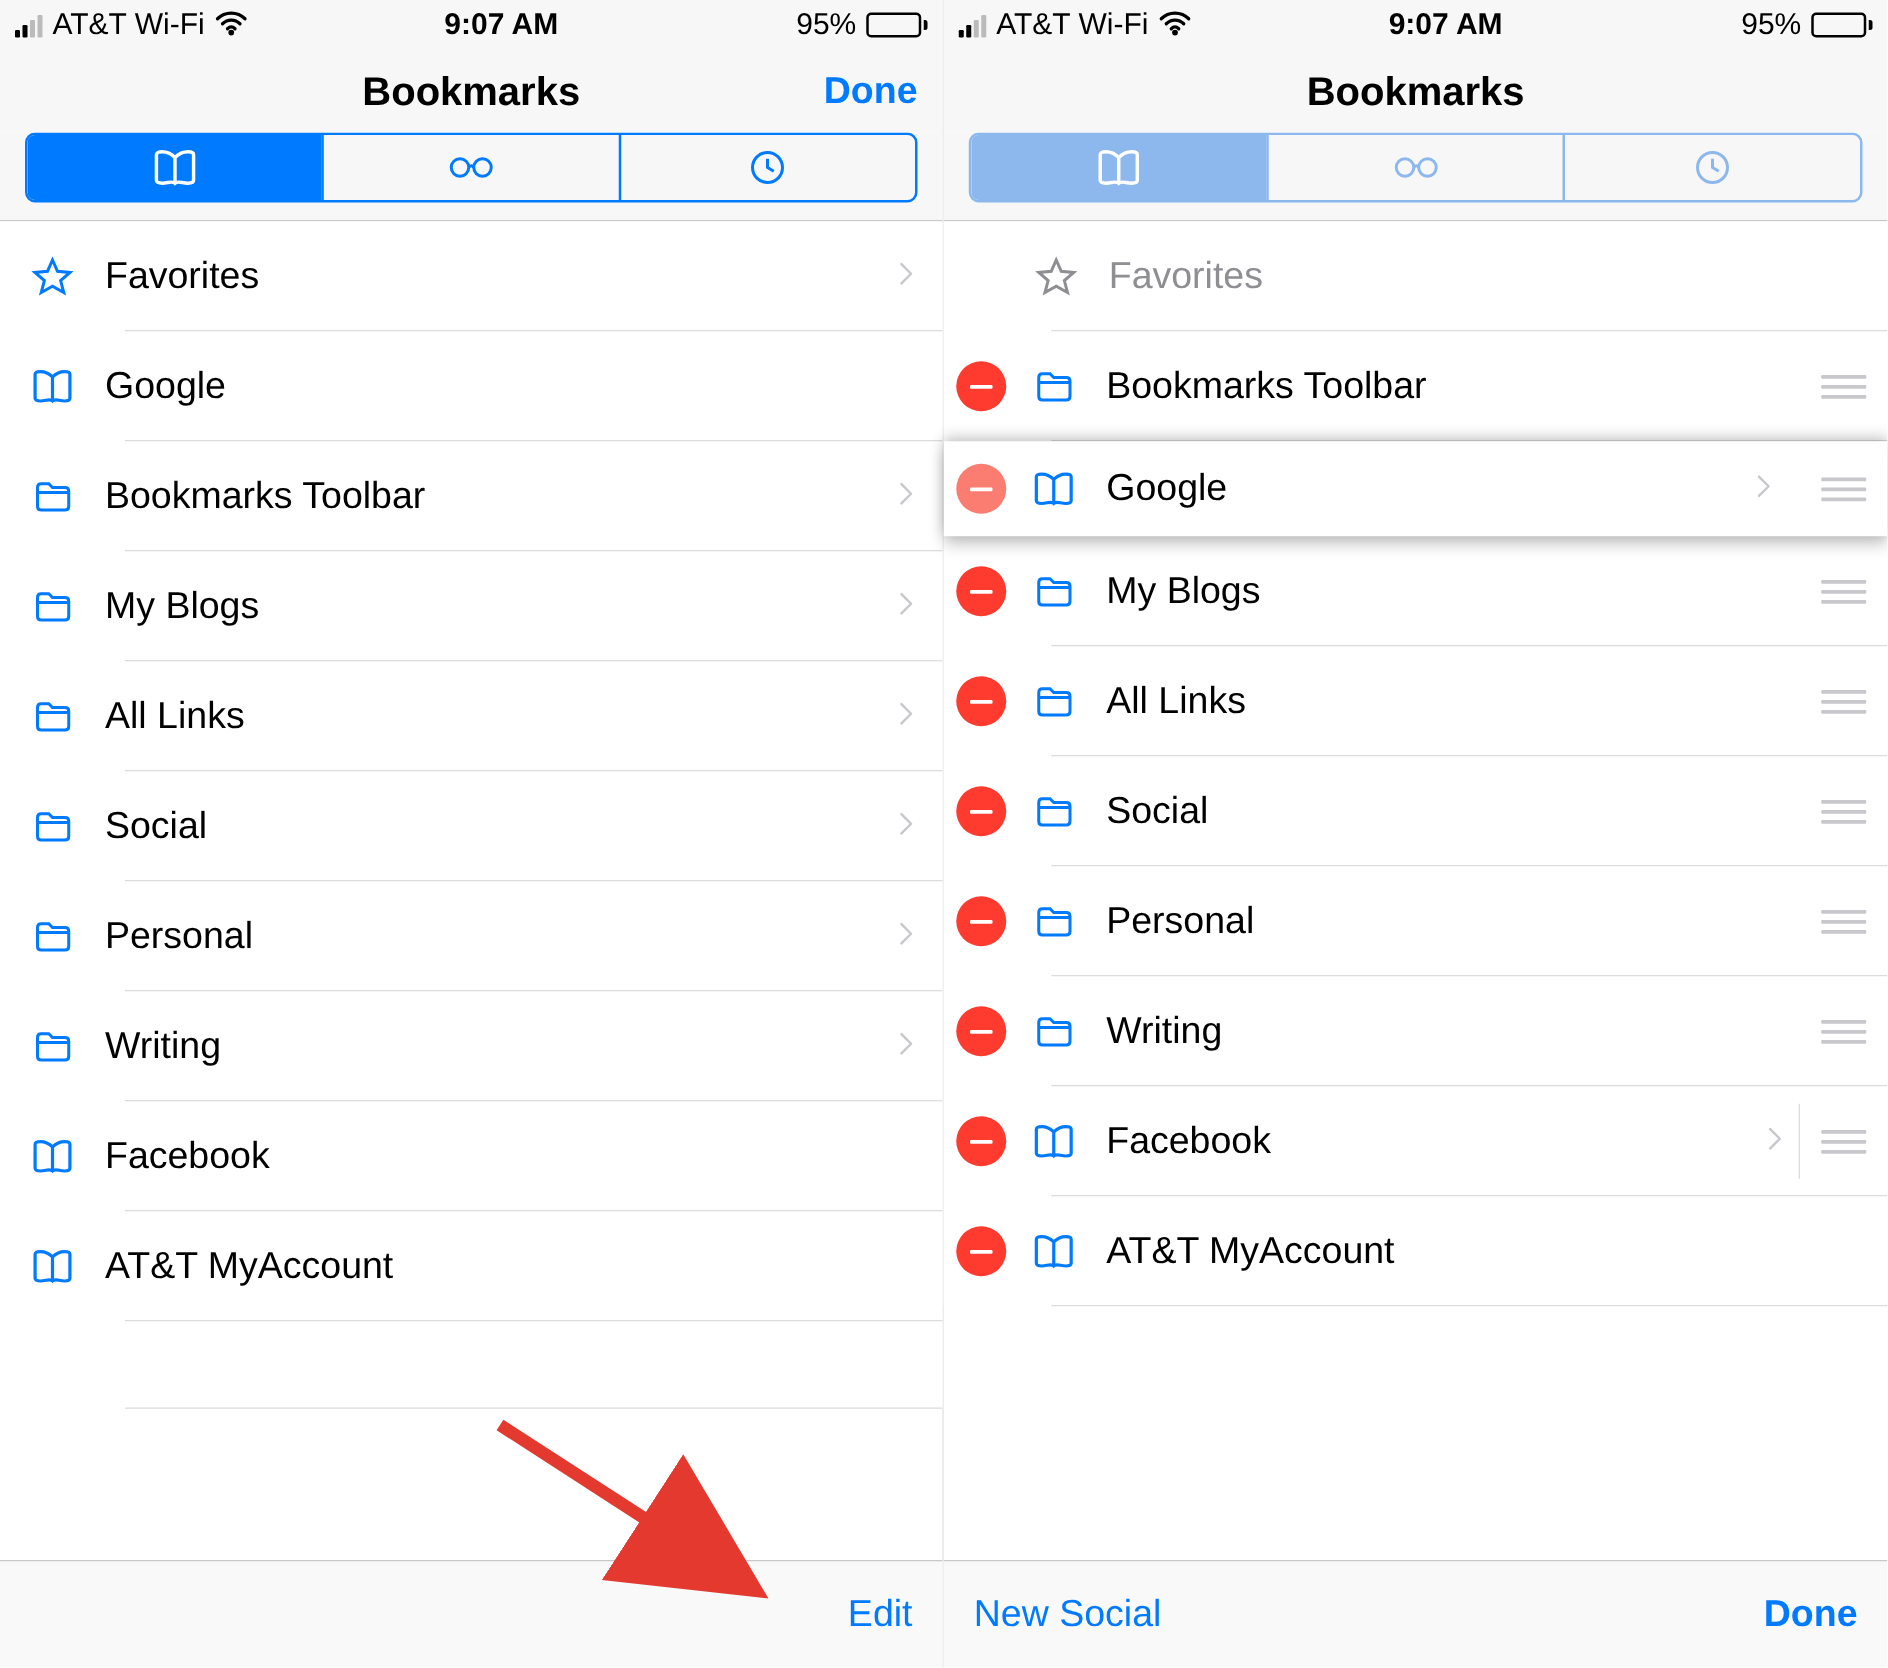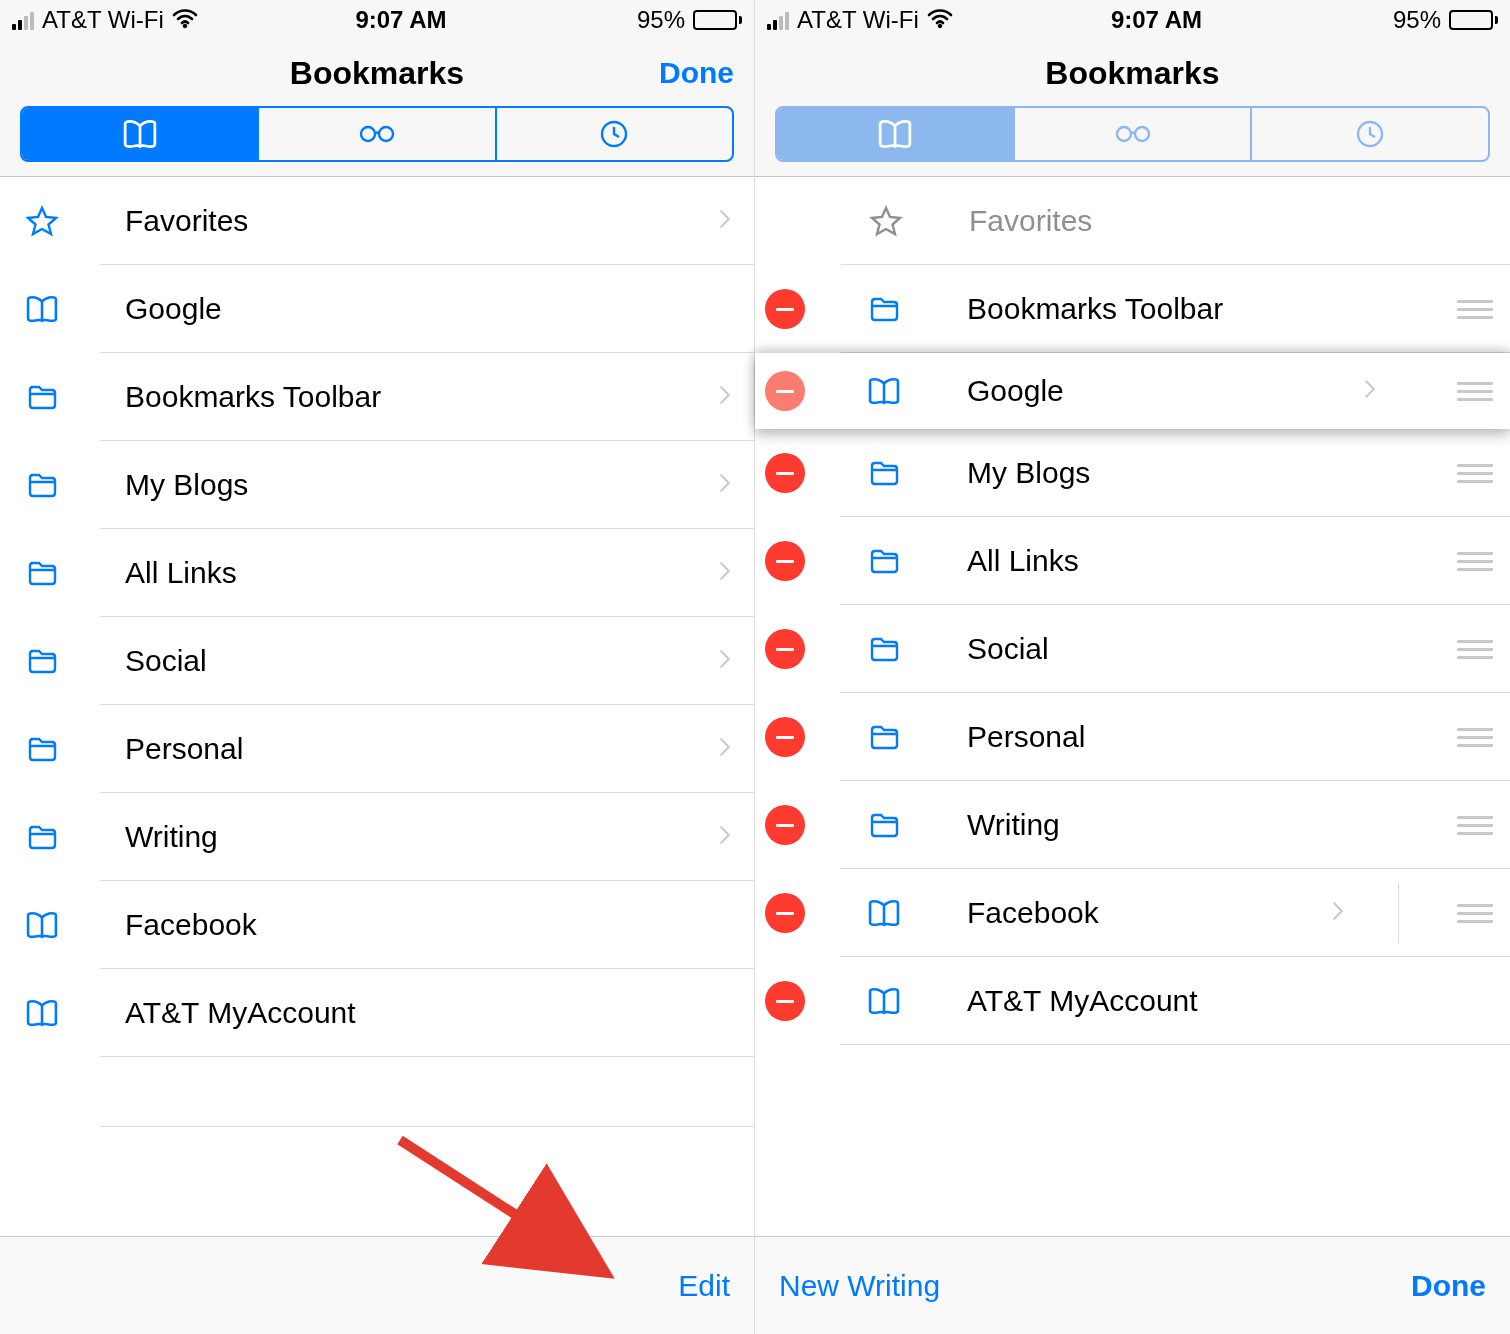--- a/index.html
+++ b/index.html
@@ -46,21 +46,21 @@
   .seg div { flex: 1; display: flex; align-items: center; justify-content: center; }
   .seg div + div { border-left: 2px solid #007aff; }
   .seg-right .seg div + div { border-color: #8db8ee; }
   .seg .active { background: #007aff; }
   .seg-right .seg .active { background: #8db8ee; }
   .seg svg { display: block; }
 
   
   .list { background: #fff; }
   .row {
-    display: flex; align-items: center; height: 88px; padding-left: 24px; position: relative; gap: 41px;
+    display: flex; align-items: center; height: 88px; padding-left: 24px; position: relative;
   }
   .row .sep {
     position: absolute; bottom: 0; left: 100px; right: 0; height: 1px; background: #dcdcdc;
   }
   .pane-right .row .sep { left: 86px; }
   .row-icon { width: 60px; display: flex; align-items: center; justify-content: flex-start; }
   .row-label { flex: 1; font-size: 30px; font-weight: 400; color: #000; }
   .row-label.dim { color: #8e8e93; }
   .chevron { color: #c7c7cc; padding-right: 20px; }
   .delete-btn {
@@ -73,21 +73,21 @@
   .drag-handle { width: 70px; display:flex; flex-direction:column; align-items:center; justify-content:center; gap:5px; }
   .drag-handle span { width: 36px; height: 3px; background: #c7c7cc; border-radius:1px; }
   .drag-sep { width:1px; height:60px; background:#dcdcdc; }
   .row.lifted {
     box-shadow: 0 6px 12px rgba(0,0,0,0.25), 0 -4px 10px rgba(0,0,0,0.18);
     background: #fff; z-index: 2; position: relative;
   }
 
   
   .toolbar {
-    position: absolute; bottom: 0; left: 0; right: 0; height: 98px;
+    position: absolute; bottom: 0; left: 0; right: 0; height: 86px;
     border-top: 1px solid #c7c7c9; background: #f9f9fa;
     display: flex; align-items: center; justify-content: space-between; padding: 0 24px;
     font-size: 30px; color: #007aff;
   }
   .toolbar .right { margin-left: auto; }
 
   
   .arrow-annot { position: absolute; pointer-events: none; }
 </style>
 </head>
@@ -530,18 +530,18 @@
               <use href="#ico-book" stroke="#007aff"></use>
             </svg>
           </span>
         <span class="row-label">AT&amp;T MyAccount</span>
         <div class="sep" style="left:86px;"></div>
       </div>
 
     </div>
 
     <div class="toolbar">
-      <span>New Writing</span>
+      <span>New Social</span>
       <span class="right" style="font-weight:600">Done</span>
     </div>
   </div>
 
 </div>
 
 </body></html>

